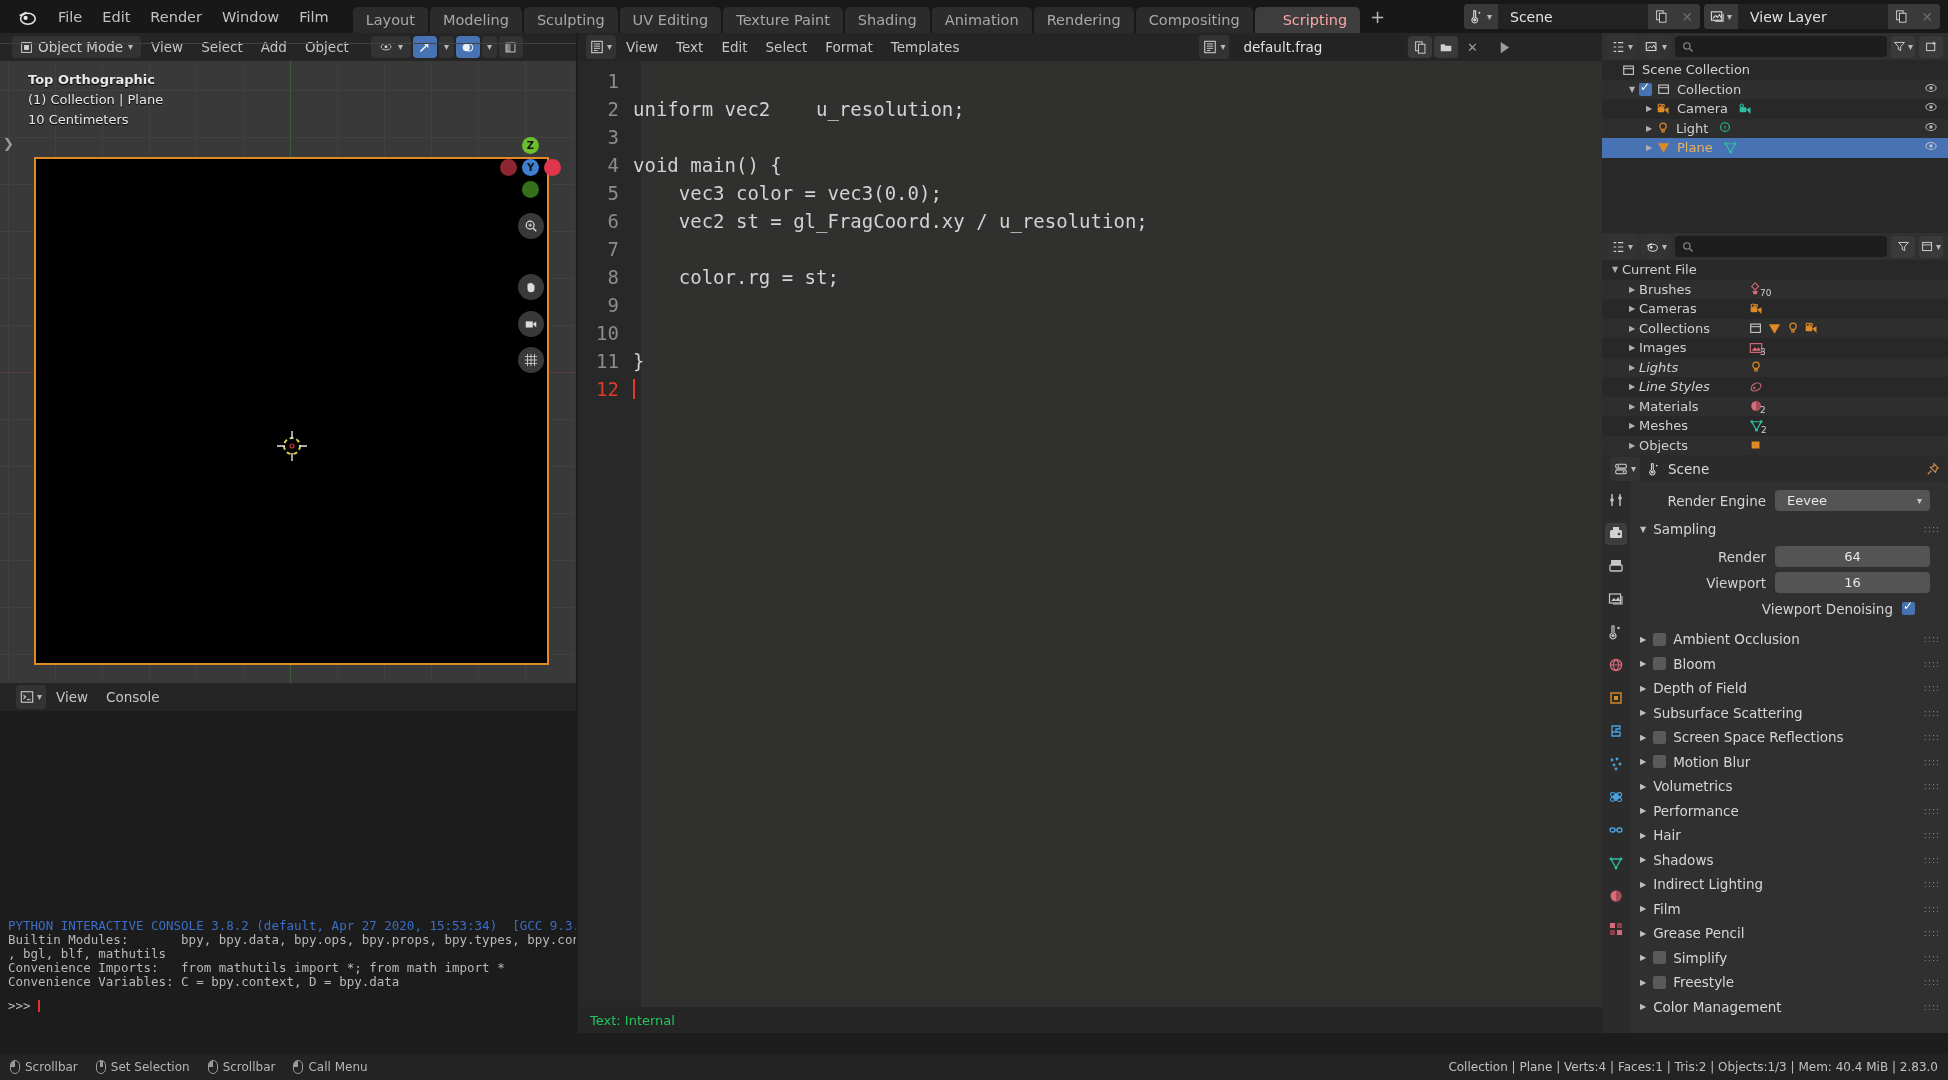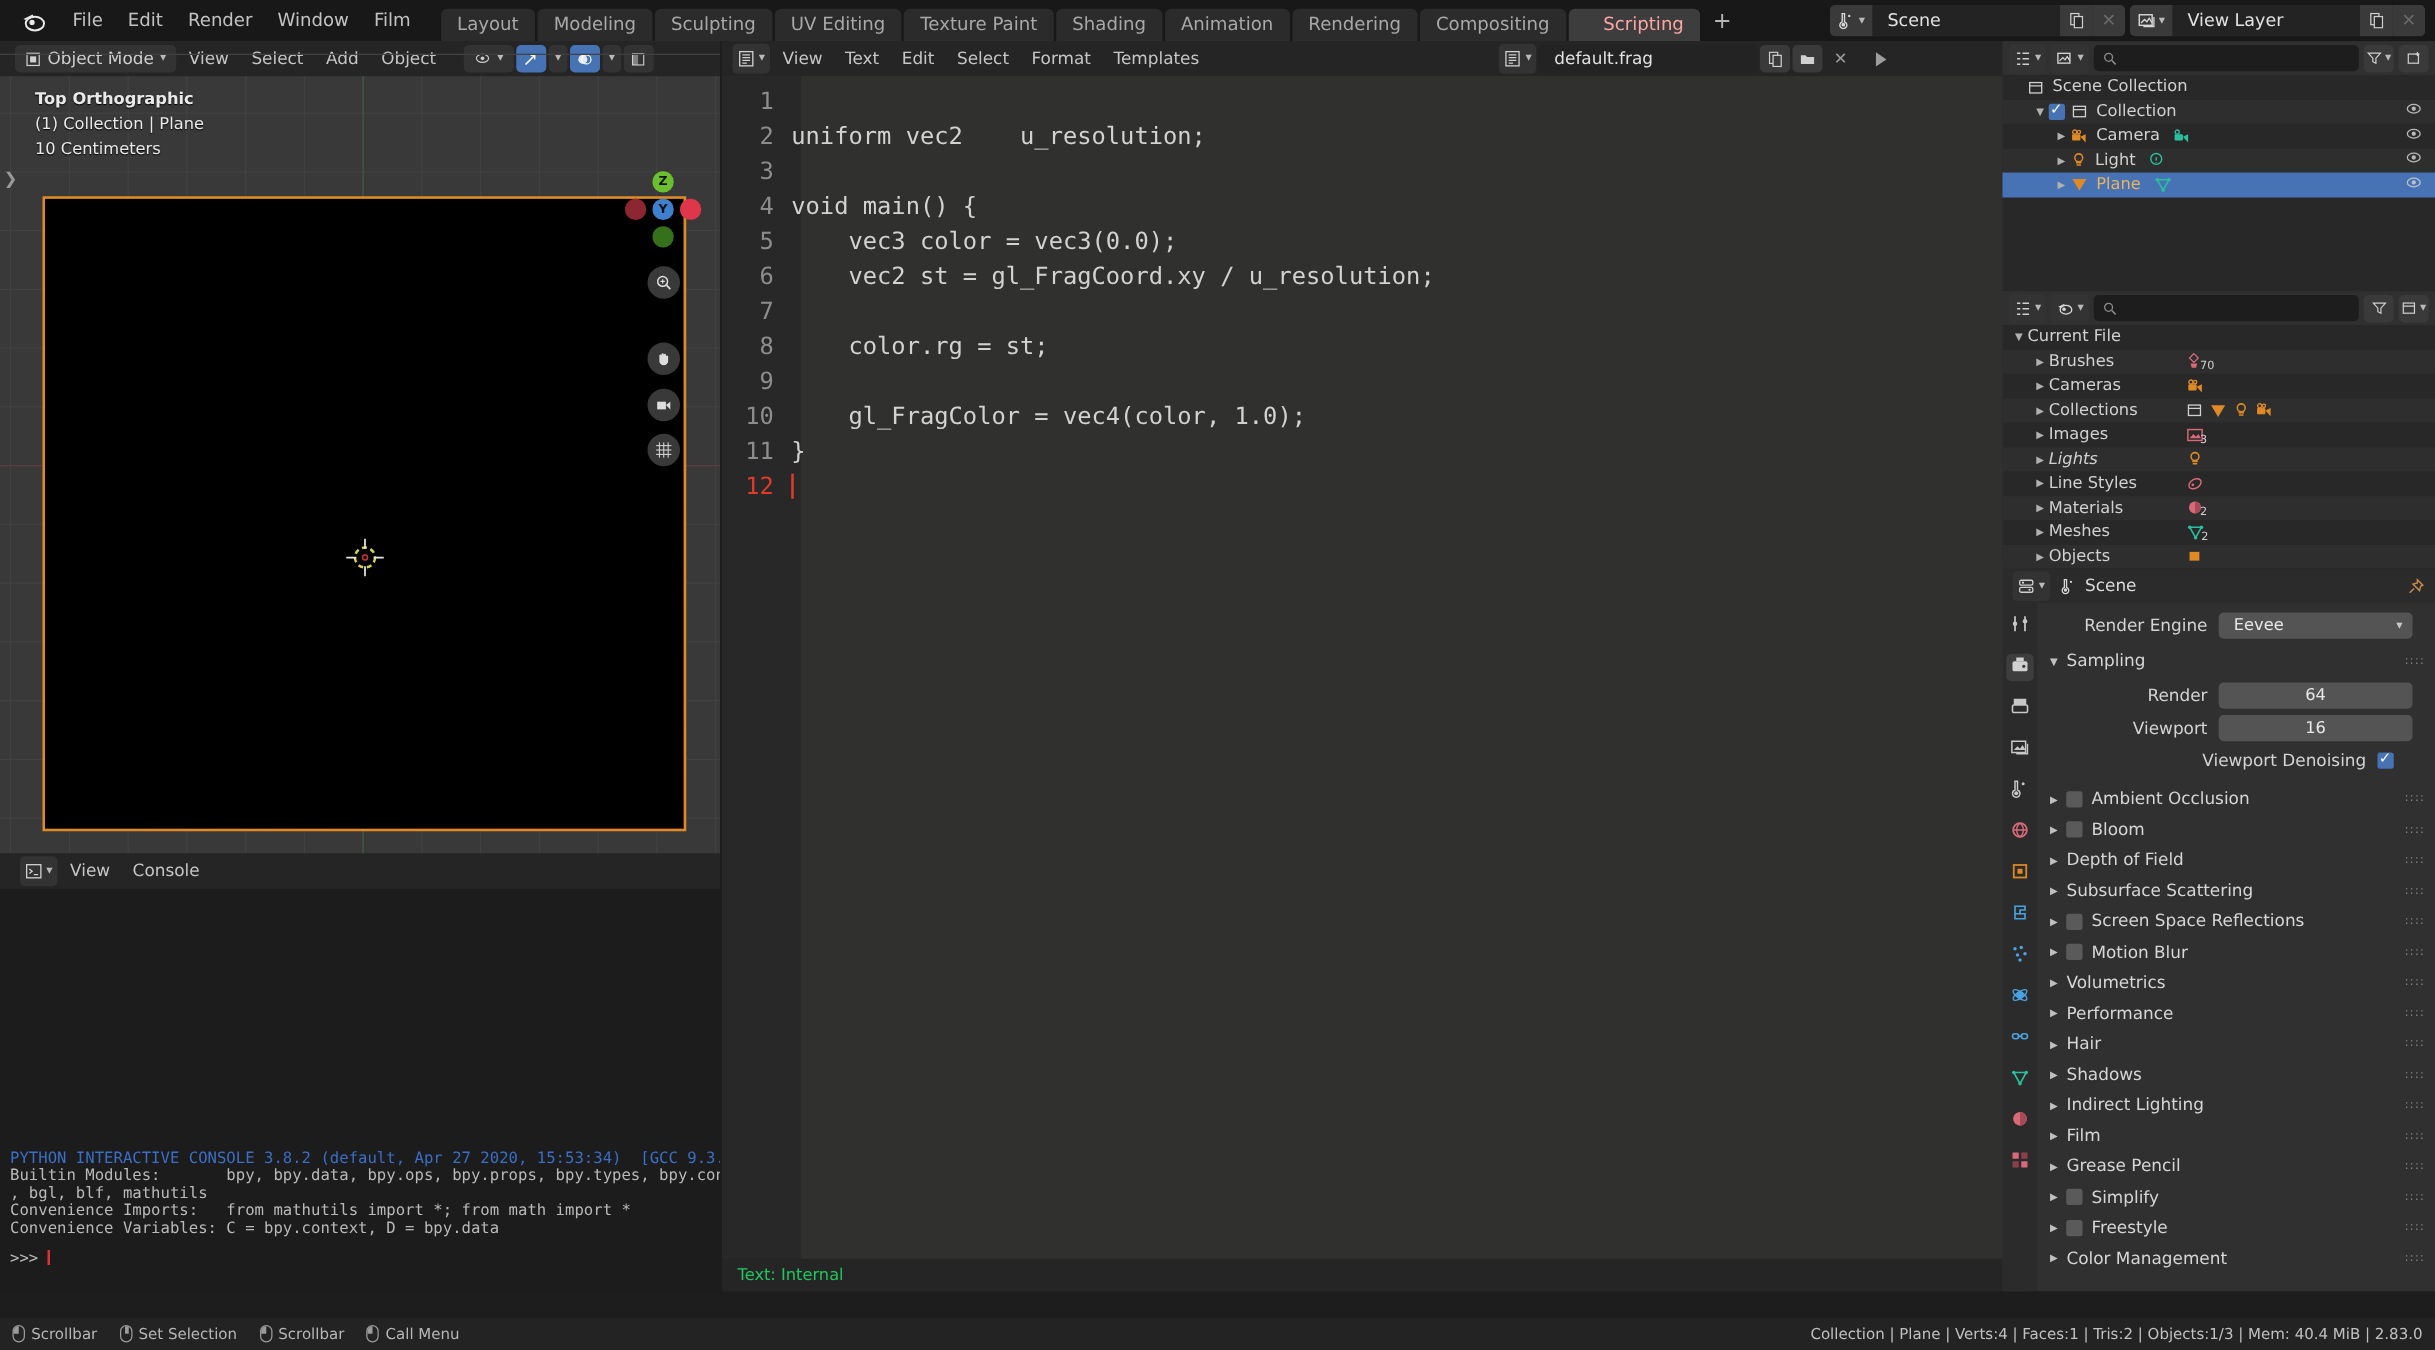--- a/index.html
+++ b/index.html
@@ -438,21 +438,20 @@
         <div class="code-line">
           <div class="lnum">8</div>
           <div class="ccode">    color.rg = st;</div>
         </div>
         <div class="code-line">
           <div class="lnum">9</div>
           <div class="ccode"></div>
         </div>
         <div class="code-line">
           <div class="lnum">10</div>
-          <div class="ccode">    gl_FragColor = vec4(color, 1.0);</div>
         </div>
         <div class="code-line">
           <div class="lnum">11</div>
           <div class="ccode">}</div>
         </div>
         <div class="code-line">
           <div class="lnum cur">12</div>
           <div class="ccode"></div>
           <span id="code-caret"></span>
         </div>
@@ -710,21 +709,21 @@
         <span class="icobox">
           <svg width="14" height="14" viewBox="0 0 16 16">
             <circle cx="8" cy="6" r="3.6" fill="none" stroke="#e08a26" stroke-width="1.4"></circle>
             <path d="M5.5 10.5 h5 M6 12.5 h4" stroke="#e08a26" stroke-width="1.3"></path>
           </svg>
         </span>
       </div>
       <div class="ol-row">
         <span style="display:inline-block;width:17px"></span>
         <span class="disc">▶</span>
-        <span style="min-width:110px;display:inline-block;">Line Styles</span>
+        <span style="min-width:110px;display:inline-block;font-style:italic;">Line Styles</span>
         <span class="icobox">
           <svg width="14" height="14" viewBox="0 0 16 16">
             <ellipse cx="8" cy="8" rx="6" ry="4" transform="rotate(-30 8 8)" fill="none" stroke="#d86a7a" stroke-width="1.3"></ellipse>
             <circle cx="6" cy="9" r="1.3" fill="#d86a7a"></circle>
           </svg>
         </span>
       </div>
       <div class="ol-row alt">
         <span style="display:inline-block;width:17px"></span>
         <span class="disc">▶</span>

